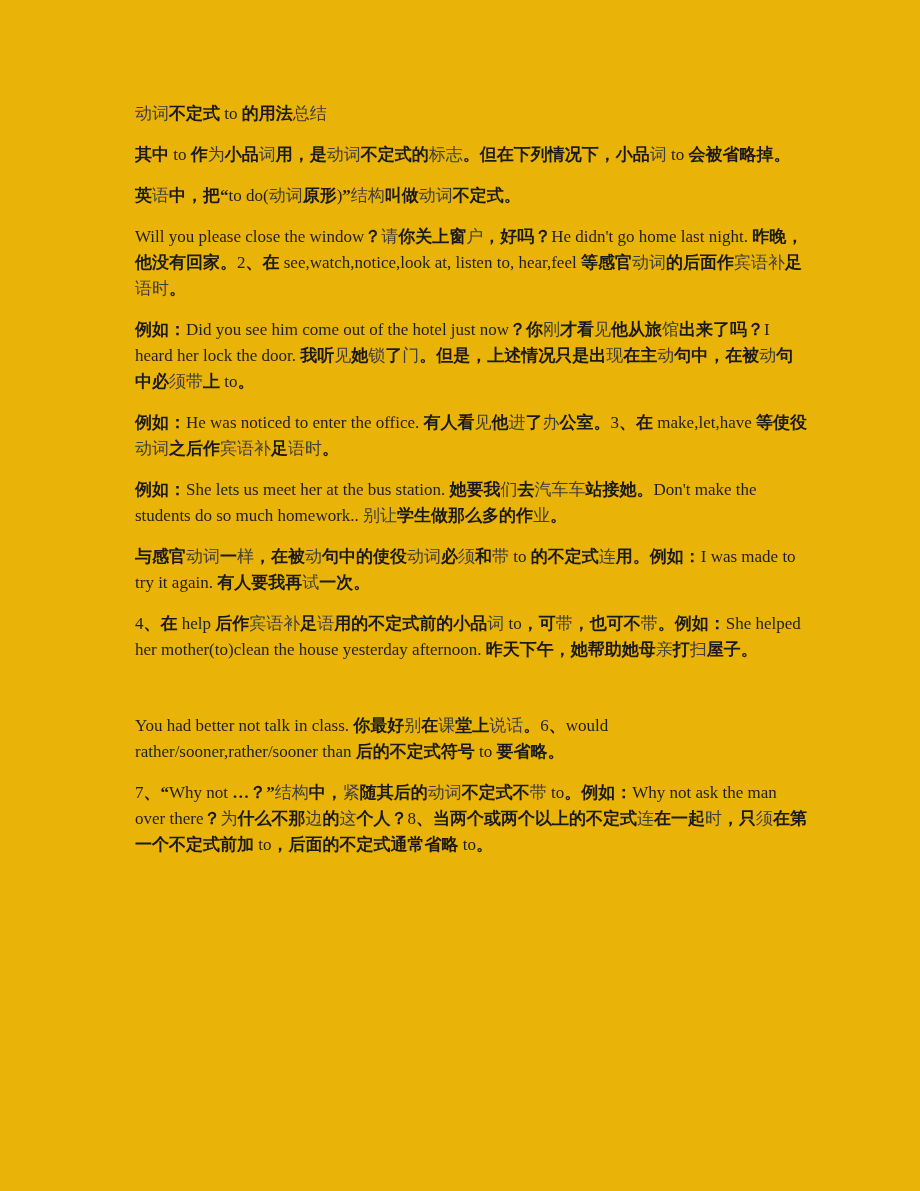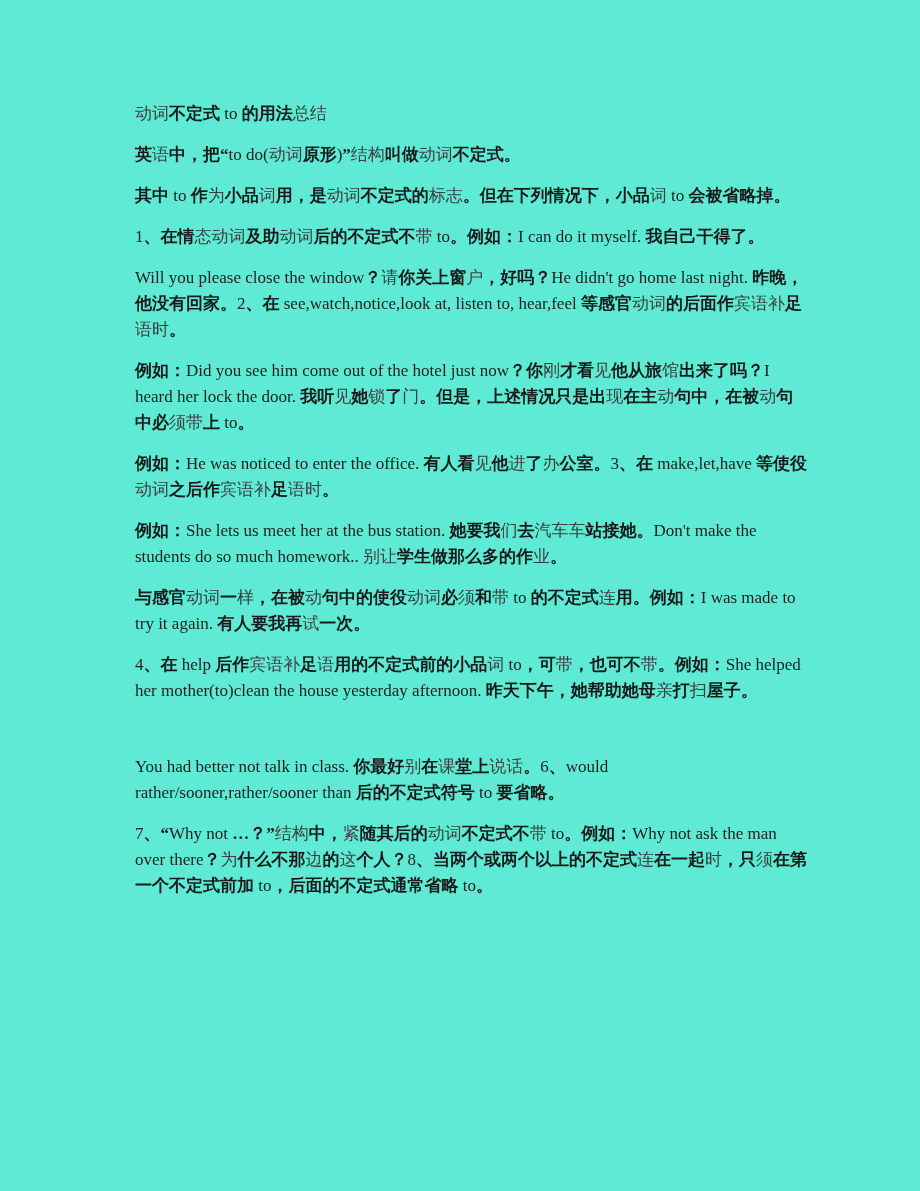--- a/index.html
+++ b/index.html
@@ -1,20 +1,20 @@
 <!DOCTYPE html>
 <html><head>
 <meta charset="utf-8">
 <style>
   html, body { margin: 0; padding: 0; background: #ffffff; }
   .page {
     position: relative;
     width: 920px;
     height: 1191px;
-    background: #5eead4;
+    background: #eab308;
     overflow: hidden;
   }
   .doc {
     box-sizing: border-box;
     width: 920px;
     padding: 101px 112px 40px 135px;
     font-family: "Liberation Serif", "DejaVu Serif", serif;
     font-size: 17px;
     line-height: 26px;
     color: #1f1f1f;
@@ -34,23 +34,22 @@
   .l { font-weight: 400; color: #3e3e3e; }
   
   .r { font-weight: 400; color: #1f1f1f; }
 </style>
 </head>
 <body>
 
 <div class="page">
   <div class="doc">
       <p><span class="l">动词</span><span class="b">不定式</span><span class="r"> to </span><span class="b">的用法</span><span class="l">总结</span></p>
+      <p><span class="b">其中</span><span class="r"> to </span><span class="b">作</span><span class="l">为</span><span class="b">小品</span><span class="l">词</span><span class="b">用，是</span><span class="l">动词</span><span class="b">不定式的</span><span class="l">标志</span><span class="b">。但在下列情况下，小品</span><span class="l">词</span><span class="r"> to </span><span class="b">会被省略掉。</span></p>
       <p><span class="b">英</span><span class="l">语</span><span class="b">中，把“</span><span class="r">to do(</span><span class="l">动词</span><span class="b">原形</span><span class="r">)</span><span class="b">”</span><span class="l">结构</span><span class="b">叫做</span><span class="l">动词</span><span class="b">不定式。</span></p>
-      <p><span class="b">其中</span><span class="r"> to </span><span class="b">作</span><span class="l">为</span><span class="b">小品</span><span class="l">词</span><span class="b">用，是</span><span class="l">动词</span><span class="b">不定式的</span><span class="l">标志</span><span class="b">。但在下列情况下，小品</span><span class="l">词</span><span class="r"> to </span><span class="b">会被省略掉。</span></p>
-      <p><span class="r">1</span><span class="b">、在情</span><span class="l">态动词</span><span class="b">及助</span><span class="l">动词</span><span class="b">后的不定式不</span><span class="l">带</span><span class="r"> to</span><span class="b">。例如：</span><span class="r">I can do it myself. </span><span class="b">我自己干得了。</span></p>
       <p><span class="r">Will you please close the window</span><span class="b">？</span><span class="l">请</span><span class="b">你关上窗</span><span class="l">户</span><span class="b">，好吗？</span><span class="r">He didn't go home last night. </span><span class="b">昨晚，他没有回家。</span><span class="r">2</span><span class="b">、在</span><span class="r"> see,watch,notice,look at, listen to, hear,feel </span><span class="b">等感官</span><span class="l">动词</span><span class="b">的后面作</span><span class="l">宾语补</span><span class="b">足</span><span class="l">语时</span><span class="b">。</span></p>
       <p><span class="b">例如：</span><span class="r">Did you see him come out of the hotel just now</span><span class="b">？你</span><span class="l">刚</span><span class="b">才看</span><span class="l">见</span><span class="b">他从旅</span><span class="l">馆</span><span class="b">出来了吗？</span><span class="r">I heard her lock the door. </span><span class="b">我听</span><span class="l">见</span><span class="b">她</span><span class="l">锁</span><span class="b">了</span><span class="l">门</span><span class="b">。但是，上述情况只是出</span><span class="l">现</span><span class="b">在主</span><span class="l">动</span><span class="b">句中，在被</span><span class="l">动</span><span class="b">句中必</span><span class="l">须带</span><span class="b">上</span><span class="r"> to</span><span class="b">。</span></p>
       <p><span class="b">例如：</span><span class="r">He was noticed to enter the office. </span><span class="b">有人看</span><span class="l">见</span><span class="b">他</span><span class="l">进</span><span class="b">了</span><span class="l">办</span><span class="b">公室。</span><span class="r">3</span><span class="b">、在</span><span class="r"> make,let,have </span><span class="b">等使役</span><span class="l">动词</span><span class="b">之后作</span><span class="l">宾语补</span><span class="b">足</span><span class="l">语时</span><span class="b">。</span></p>
       <p><span class="b">例如：</span><span class="r">She lets us meet her at the bus station. </span><span class="b">她要我</span><span class="l">们</span><span class="b">去</span><span class="l">汽车车</span><span class="b">站接她。</span><span class="r">Don't make the students do so much homework.. </span><span class="l">别让</span><span class="b">学生做那么多的作</span><span class="l">业</span><span class="b">。</span></p>
       <p><span class="b">与感官</span><span class="l">动词</span><span class="b">一</span><span class="l">样</span><span class="b">，在被</span><span class="l">动</span><span class="b">句中的使役</span><span class="l">动词</span><span class="b">必</span><span class="l">须</span><span class="b">和</span><span class="l">带</span><span class="r"> to </span><span class="b">的不定式</span><span class="l">连</span><span class="b">用。例如：</span><span class="r">I was made to try it again. </span><span class="b">有人要我再</span><span class="l">试</span><span class="b">一次。</span></p>
       <p><span class="r">4</span><span class="b">、在</span><span class="r"> help </span><span class="b">后作</span><span class="l">宾语补</span><span class="b">足</span><span class="l">语</span><span class="b">用的不定式前的小品</span><span class="l">词</span><span class="r"> to</span><span class="b">，可</span><span class="l">带</span><span class="b">，也可不</span><span class="l">带</span><span class="b">。例如：</span><span class="r">She helped her mother(to)clean the house yesterday afternoon. </span><span class="b">昨天下午，她帮助她母</span><span class="l">亲</span><span class="b">打</span><span class="l">扫</span><span class="b">屋子。</span></p>
       <p class="empty"></p>
       <p><span class="r">You had better not talk in class. </span><span class="b">你最好</span><span class="l">别</span><span class="b">在</span><span class="l">课</span><span class="b">堂上</span><span class="l">说话</span><span class="b">。</span><span class="r">6</span><span class="b">、</span><span class="r">would</span><br><span class="r">rather/sooner,rather/sooner than </span><span class="b">后的不定式符号</span><span class="r"> to </span><span class="b">要省略。</span></p>
       <p><span class="r">7</span><span class="b">、“</span><span class="r">Why not </span><span class="b">…？”</span><span class="l">结构</span><span class="b">中，</span><span class="l">紧</span><span class="b">随其后的</span><span class="l">动词</span><span class="b">不定式不</span><span class="l">带</span><span class="r"> to</span><span class="b">。例如：</span><span class="r">Why not ask the man over there</span><span class="b">？</span><span class="l">为</span><span class="b">什么不那</span><span class="l">边</span><span class="b">的</span><span class="l">这</span><span class="b">个人？</span><span class="r">8</span><span class="b">、当两个或两个以上的不定式</span><span class="l">连</span><span class="b">在一起</span><span class="l">时</span><span class="b">，只</span><span class="l">须</span><span class="b">在第一个不定式前加</span><span class="r"> to</span><span class="b">，后面的不定式通常省略</span><span class="r"> to</span><span class="b">。</span></p>
     </div>

